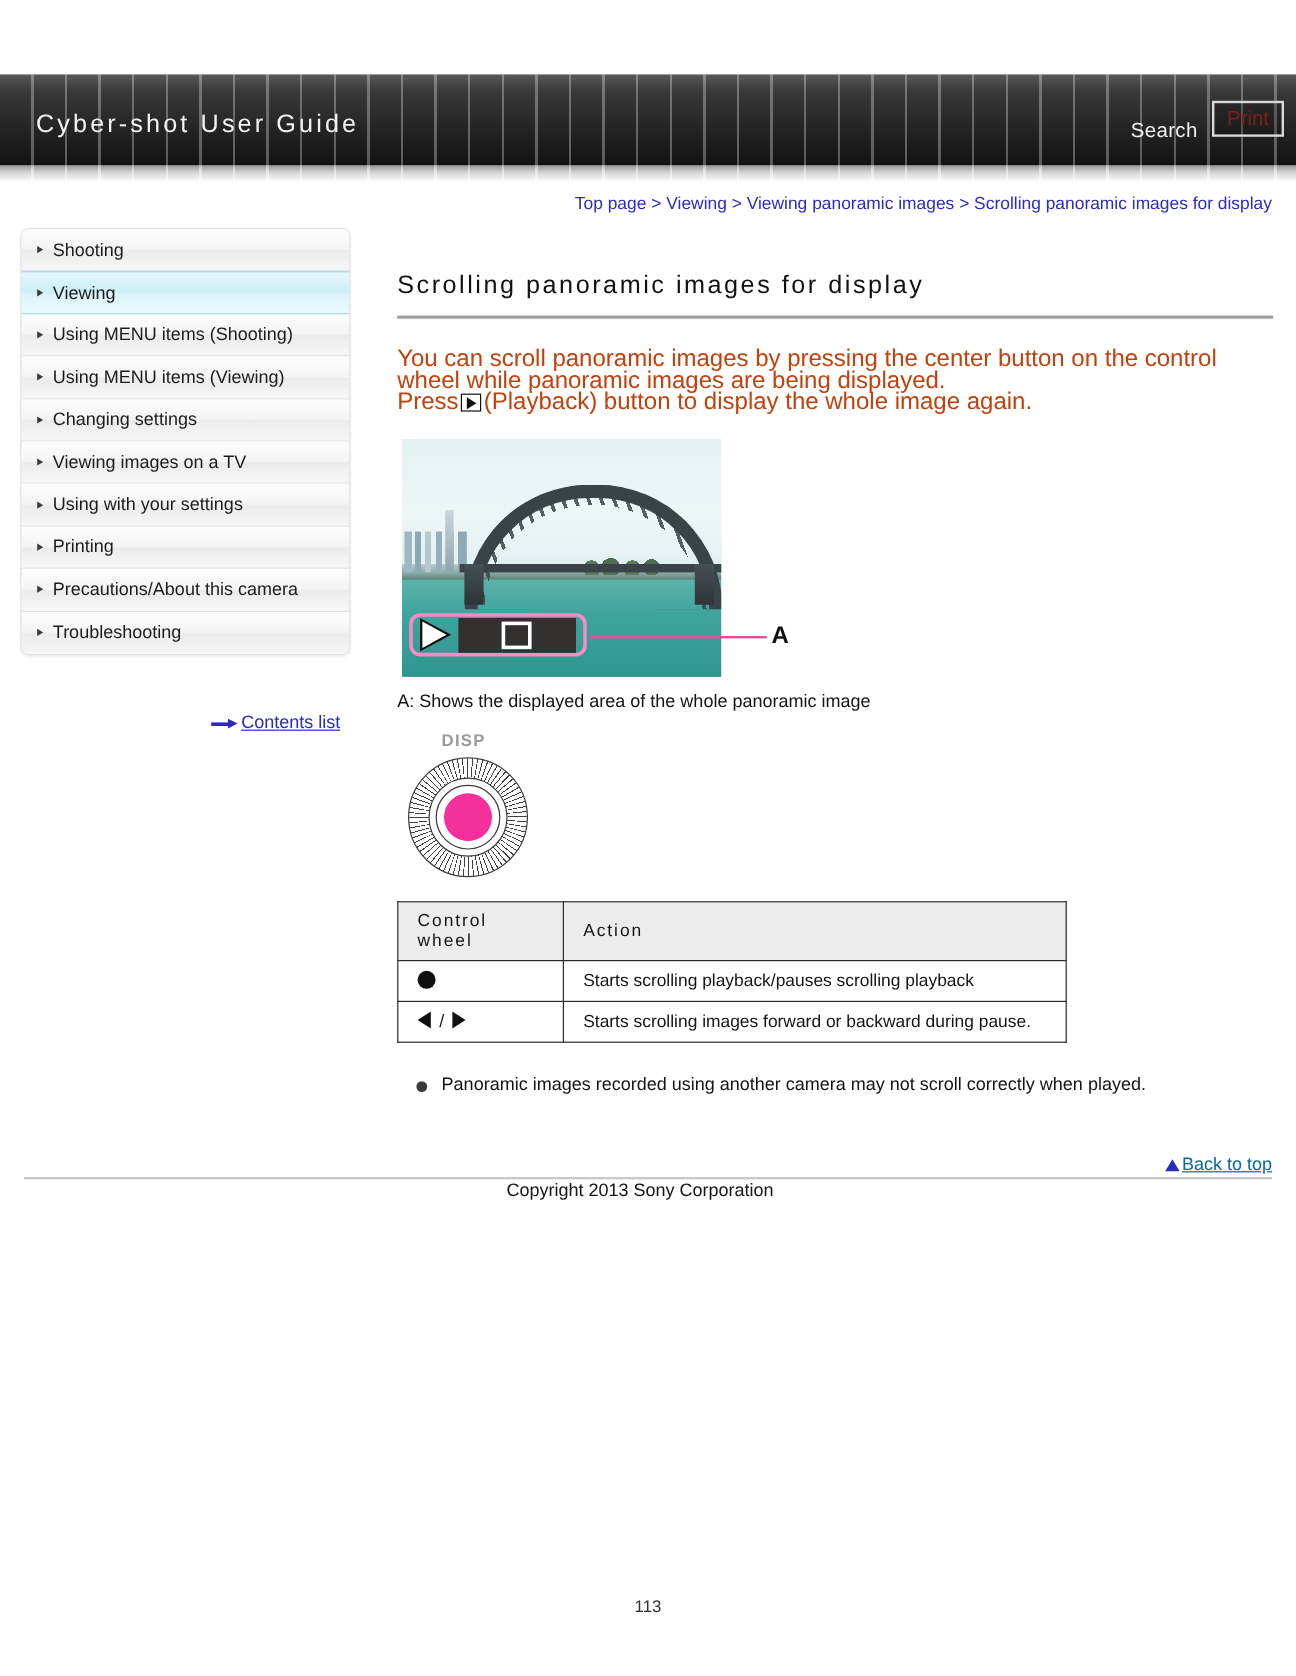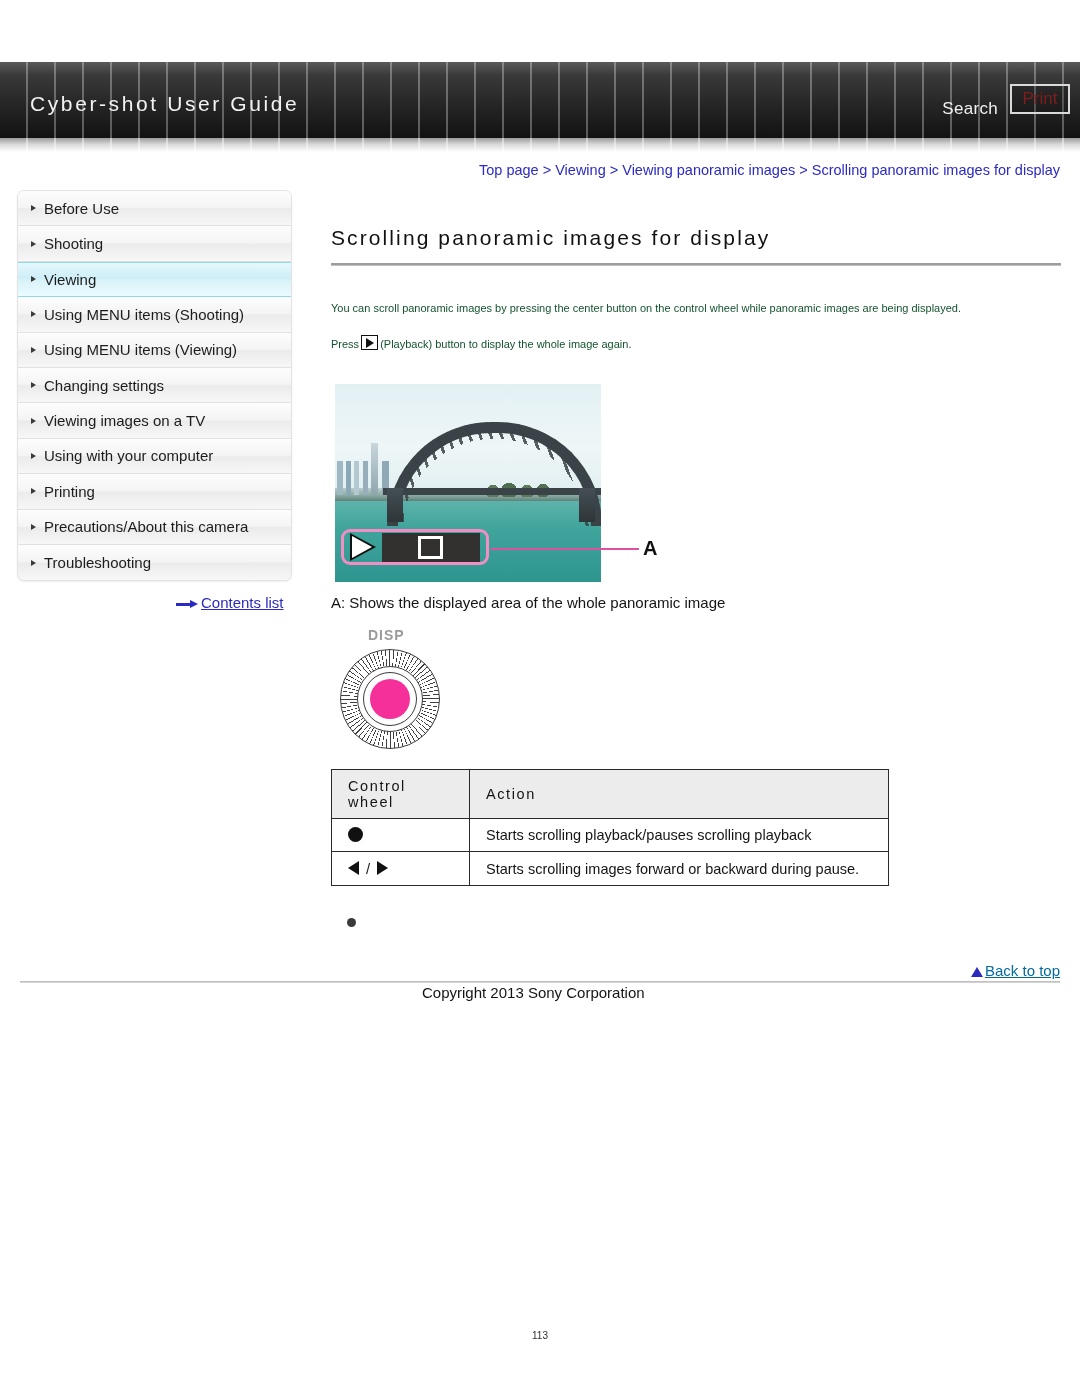--- a/index.html
+++ b/index.html
@@ -154,23 +154,23 @@
     font-weight: normal;
     margin: 36px 0 0 0;
     padding-bottom: 13px;
   }
   .title-rule {
     height: 3px;
     background: linear-gradient(to bottom, #9d9d9d 0%, #9d9d9d 55%, #d6d6d6 100%);
     margin-bottom: 24px;
   }
   .body-text {
-    font-size: 11px;
-    line-height: 36px;
-    color: #14532d;
+    font-size: 20px;
+    line-height: 18px;
+    color: #c2410c;
     margin: 0;
   }
   .inline-playback {
     display: inline-block;
     width: 17px; height: 15px;
     border: 1.6px solid #111;
     vertical-align: -2px;
     position: relative;
     margin: 0 2px;
     background: #fff;
@@ -464,42 +464,38 @@
     position: absolute;
     left: 422px; top: 984px;
     font-size: 15px;
     color: #141414;
   }
   .page-number {
     position: absolute;
     left: 0; top: 1330px;
     width: 1080px;
     text-align: center;
-    font-size: 10px;
+    font-size: 14px;
     color: #303030;
   }
 </style>
 </head>
 <body>
 
 <div class="header-band"></div>
 <div class="header-fade"></div>
 <div class="header-title">Cyber-shot User Guide</div>
 <div class="header-search">Search</div>
 <div class="header-print">Print</div>
 
 <div class="breadcrumb">Top page &gt; Viewing &gt; Viewing panoramic images &gt; Scrolling panoramic images for display</div>
 
 <nav class="sidebar">
   <div class="nav-item">
     <span class="nav-bullet"></span>
-    <span>Before Use</span>
-  </div>
-  <div class="nav-item">
-    <span class="nav-bullet"></span>
     <span>Shooting</span>
   </div>
   <div class="nav-item active">
     <span class="nav-bullet"></span>
     <span>Viewing</span>
   </div>
   <div class="nav-item">
     <span class="nav-bullet"></span>
     <span>Using MENU items (Shooting)</span>
   </div>
@@ -510,21 +506,21 @@
   <div class="nav-item">
     <span class="nav-bullet"></span>
     <span>Changing settings</span>
   </div>
   <div class="nav-item">
     <span class="nav-bullet"></span>
     <span>Viewing images on a TV</span>
   </div>
   <div class="nav-item">
     <span class="nav-bullet"></span>
-    <span>Using with your computer</span>
+    <span>Using with your settings</span>
   </div>
   <div class="nav-item">
     <span class="nav-bullet"></span>
     <span>Printing</span>
   </div>
   <div class="nav-item">
     <span class="nav-bullet"></span>
     <span>Precautions/About this camera</span>
   </div>
   <div class="nav-item">
@@ -601,20 +597,21 @@
         <td class="col-wheel">
           <span class="sym-left"></span><span class="sym-slash">/</span><span class="sym-right"></span>
         </td>
         <td>Starts scrolling images forward or backward during pause.</td>
       </tr>
     </tbody>
   </table>
 
   <div class="note">
     <span class="note-bullet"></span>
+    <span>Panoramic images recorded using another camera may not scroll correctly when played.</span>
   </div>
 
 </div>
 
 <div style="position:absolute; left:0; top:962px; width:1080px; height:24px;">
   <a class="back-to-top" href="#">
     <span class="back-tri"></span><span>Back to top</span>
   </a>
 </div>
 <div class="footer-rule"></div>

